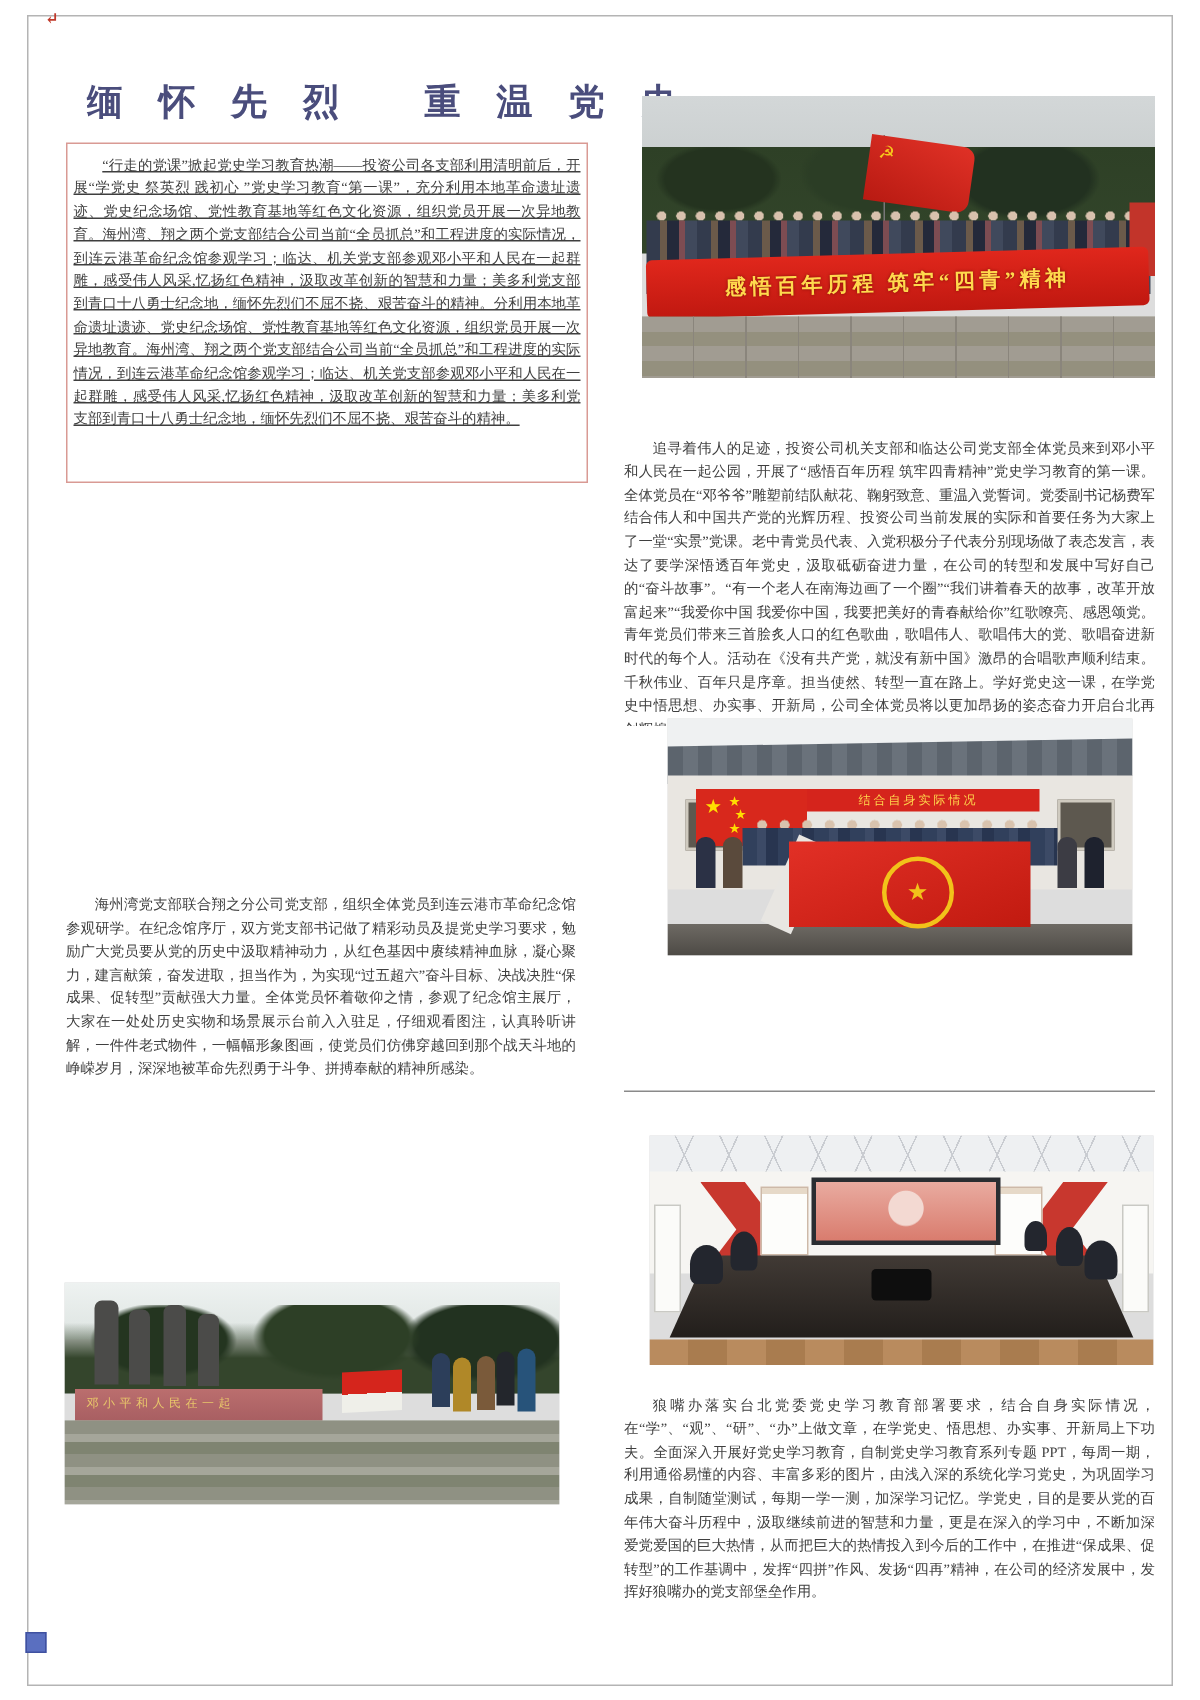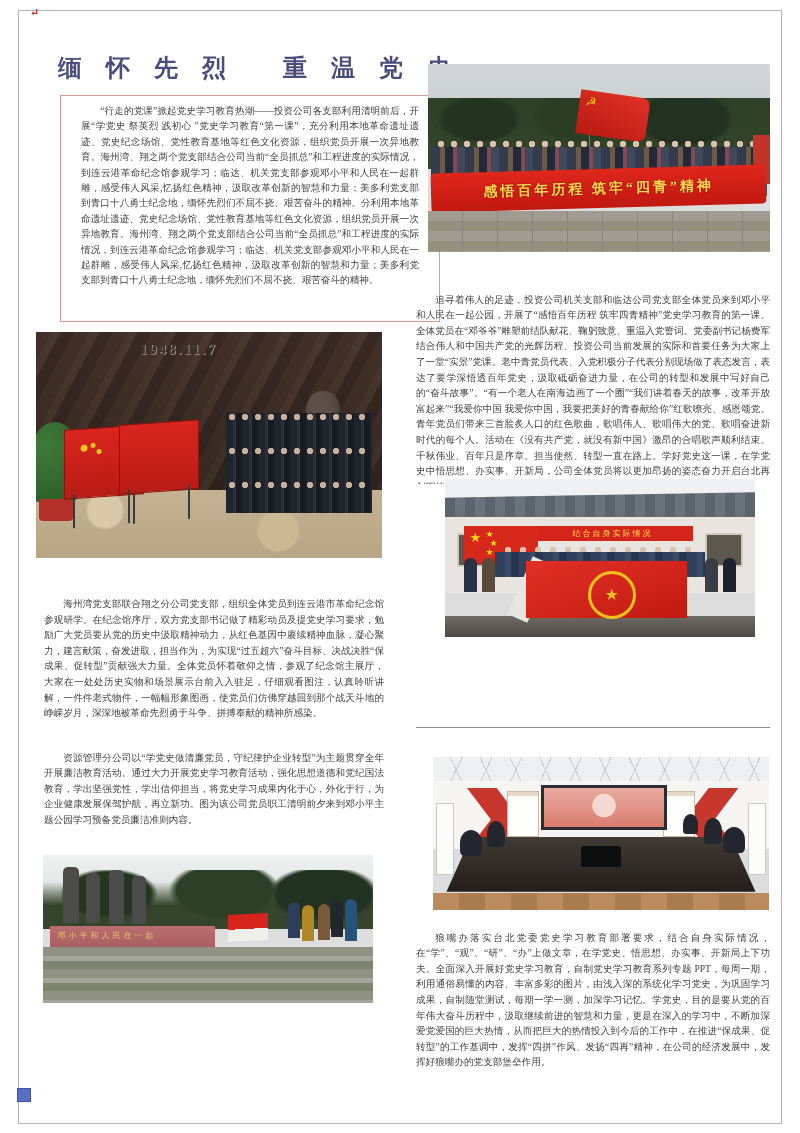--- a/index.html
+++ b/index.html
@@ -7,22 +7,22 @@
           font-family:"Liberation Serif","DejaVu Serif",serif;color:#3d3d3d;}
   .sheet{position:absolute;left:18px;top:10px;width:762px;height:1112px;border:1px solid #b4b4b4;background:#fff;}
   .corner-mark{position:absolute;left:30px;top:6px;color:#c0392b;font-size:11px;font-weight:bold;}
   .blue-sq{position:absolute;left:17px;top:1088px;width:12px;height:12px;background:#5a6fc0;border:1px solid #3f51a0;}
 
   .page-title{position:absolute;left:58px;top:52px;width:350px;font-size:24px;font-weight:bold;
               color:#4a4d7c;letter-spacing:9px;white-space:nowrap;}
 
   .para{position:absolute;font-size:9.6px;line-height:15.6px;text-align:justify;color:#3f3f3f;
         text-indent:2em;overflow:hidden;}
-  .intro-box{position:absolute;left:60px;top:95px;width:338px;height:211px;border:1px solid #d99a94;
-             padding:7px 20px;font-size:9.6px;line-height:15.4px;text-align:justify;color:#3f3f3f;overflow:hidden;}
+  .intro-box{position:absolute;left:44px;top:95px;width:338px;height:211px;border:1px solid #d99a94;
+             padding:7px 4px;font-size:9.6px;line-height:15.4px;text-align:justify;color:#3f3f3f;overflow:hidden;text-decoration:underline;}
   .intro-box p{margin:0;text-indent:2em;}
 
   .photo{position:absolute;overflow:hidden;background:#ddd;}
   .photo *{position:absolute;}
 
   
   .p1-wall{left:0;top:0;width:100%;height:72%;
      background:repeating-linear-gradient(118deg,#7d6f66 0 14px,#8d7f75 14px 22px,#6b5d55 22px 34px),
                 linear-gradient(180deg,#857066,#6d5c52);background-blend-mode:multiply;}
   .p1-date{left:30%;top:4%;color:#3c332e;font-size:15px;font-weight:bold;letter-spacing:2px;
@@ -142,42 +142,23 @@
   <div class="sheet"></div>
   <div class="corner-mark">↵</div>
   <div class="blue-sq"></div>
 
   <div class="page-title">缅 怀 先 烈　 重 温 党 史</div>
 
   <div class="intro-box">
     <p>“行走的党课”掀起党史学习教育热潮——投资公司各支部利用清明前后，开展“学党史 祭英烈 践初心 ”党史学习教育“第一课”，充分利用本地革命遗址遗迹、党史纪念场馆、党性教育基地等红色文化资源，组织党员开展一次异地教育。海州湾、翔之两个党支部结合公司当前“全员抓总”和工程进度的实际情况，到连云港革命纪念馆参观学习；临达、机关党支部参观邓小平和人民在一起群雕，感受伟人风采,忆扬红色精神，汲取改革创新的智慧和力量；美多利党支部到青口十八勇士纪念地，缅怀先烈们不屈不挠、艰苦奋斗的精神。分利用本地革命遗址遗迹、党史纪念场馆、党性教育基地等红色文化资源，组织党员开展一次异地教育。海州湾、翔之两个党支部结合公司当前“全员抓总”和工程进度的实际情况，到连云港革命纪念馆参观学习；临达、机关党支部参观邓小平和人民在一起群雕，感受伟人风采,忆扬红色精神，汲取改革创新的智慧和力量；美多利党支部到青口十八勇士纪念地，缅怀先烈们不屈不挠、艰苦奋斗的精神。</p>
   </div>
 
-  <div class="photo" style="left:36px;top:332px;width:346px;height:226px;">
-    <div class="p1-wall"></div>
-    <div class="p1-date">1948.11.7</div>
-    <div class="p1-face"></div>
-    <div class="p1-floor"></div>
-    <div class="p1-plant"></div>
-    <div class="p1-pot"></div>
-    <div class="p1-board b1">
-        <div class="p1-emb"></div>
-        <div class="p1-leg" style="left:8px;"></div>
-        <div class="p1-leg" style="right:8px;"></div>
-      </div>
-    <div class="p1-board b2">
-        <div class="p1-leg" style="left:8px;"></div>
-        <div class="p1-leg" style="right:8px;"></div>
-      </div>
-    <div class="p1-crowd"></div>
-  </div>
 
   <p class="para" style="left:44px;top:568px;width:340px;height:158px;margin-top:28px;">海州湾党支部联合翔之分公司党支部，组织全体党员到连云港市革命纪念馆参观研学。在纪念馆序厅，双方党支部书记做了精彩动员及提党史学习要求，勉励广大党员要从党的历史中汲取精神动力，从红色基因中赓续精神血脉，凝心聚力，建言献策，奋发进取，担当作为，为实现“过五超六”奋斗目标、决战决胜“保成果、促转型”贡献强大力量。全体党员怀着敬仰之情，参观了纪念馆主展厅，大家在一处处历史实物和场景展示台前入入驻足，仔细观看图注，认真聆听讲解，一件件老式物件，一幅幅形象图画，使党员们仿佛穿越回到那个战天斗地的峥嵘岁月，深深地被革命先烈勇于斗争、拼搏奉献的精神所感染。</p>
 
-  <p class="para" style="left:44px;top:740px;width:340px;height:80px;">资源管理分公司以“学党史做清廉党员，守纪律护企业转型”为主题贯穿全年开展廉洁教育活动。通过大力开展党史学习教育活动，强化思想道德和党纪国法教育，学出坚强党性，学出信仰担当，将党史学习成果内化于心，外化于行，为企业健康发展保驾护航，再立新功。图为该公司党员职工清明前夕来到邓小平主题公园学习预备党员廉洁准则内容。</p>
 
   <div class="photo" style="left:43px;top:855px;width:330px;height:148px;text-align:center;">
     <div class="p2-sky"></div>
     <div class="p2-trees"></div>
     <div class="p2-statue" style="left:6%;width:16px;height:56px;"></div>
     <div class="p2-statue" style="left:13%;width:14px;height:50px;top:12%;"></div>
     <div class="p2-statue" style="left:20%;width:15px;height:54px;top:10%;"></div>
     <div class="p2-statue" style="left:27%;width:14px;height:48px;top:14%;"></div>
     <div class="p2-pedestal">
       <span>邓小平和人民在一起</span>

